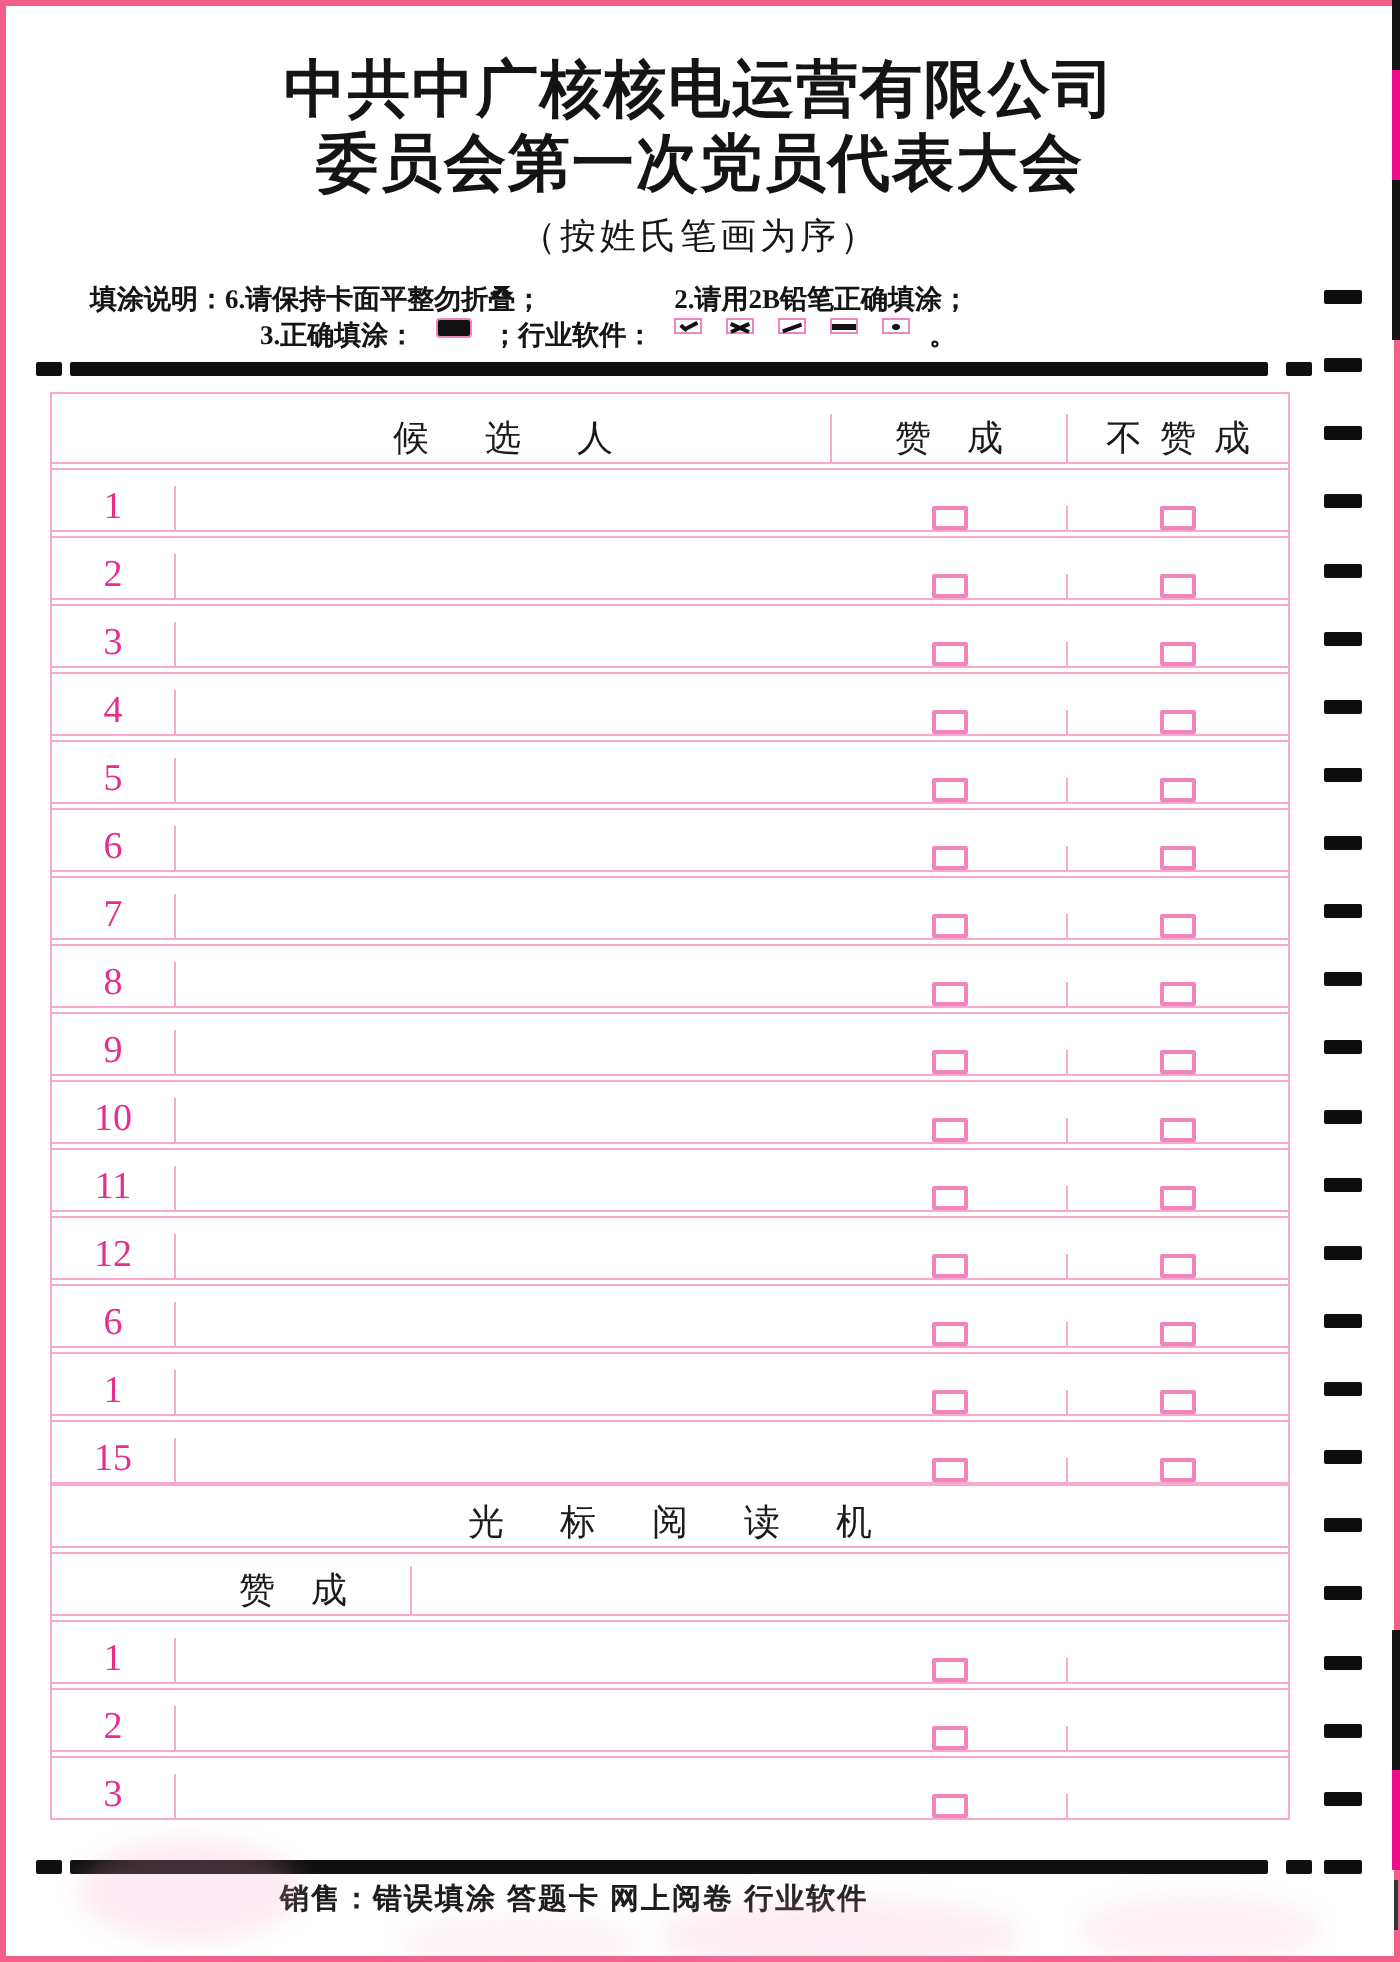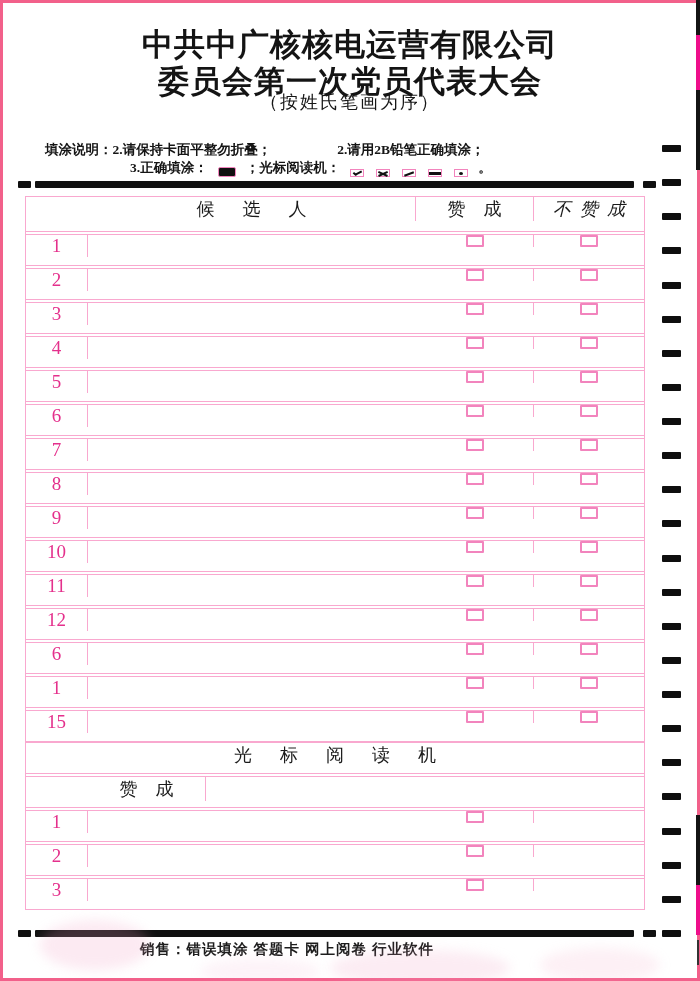--- a/index.html
+++ b/index.html
@@ -14,33 +14,33 @@
   }
   
   .title{
     position:absolute; left:0; width:700px; text-align:center;
     font-family:"Liberation Serif","DejaVu Serif",serif;
     font-weight:bold; color:#141414; letter-spacing:1px;
   }
   .title1{ top:24px; font-size:31px; }
   .title2{ top:61px; font-size:31px; }
   .subtitle{
-    position:absolute; top:90px; left:0; width:700px; text-align:center;
+    position:absolute; top:106px; left:0; width:700px; text-align:center;
     font-family:"Liberation Serif","DejaVu Serif",serif;
     font-size:18px; color:#161616; letter-spacing:2px;
   }
   
   .instr{
     position:absolute; left:45px; color:#151515;
     font-family:"Liberation Serif","DejaVu Serif",serif;
     font-size:13.5px; font-weight:600; white-space:nowrap;
   }
   .instr-line1{ top:141px; }
   .instr-line1 .gap{ display:inline-block; width:66px; }
-  .instr-line2{ top:159px; left:130px; display:flex; align-items:flex-end; }
+  .instr-line2{ top:159px; left:130px; display:flex; align-items:flex-start; }
   .mark-correct{
     display:inline-block; width:16px; height:8px; background:#111;
     border:1px solid var(--bubble-pink,#f284bd); border-radius:2px;
     margin:0 10px; vertical-align:middle;
   }
   .err-marks{ display:inline-flex; align-items:center; gap:12px; margin:0 10px; }
   .emark{
     position:relative; display:inline-block; width:14px; height:8px;
     border:1px solid var(--bubble-pink,#f284bd); background:#fff; box-sizing:border-box;
   }
@@ -54,36 +54,36 @@
   .em-dot i{ left:4px; top:2px; width:4px; height:3px; border-radius:50%; }
   
   .bar-seg{ position:absolute; height:7px; background:#101010; border-radius:1px; }
   
   .tbl{
     position:absolute; left:25px; top:196px; width:620px; box-sizing:border-box;
     border-left:1px solid var(--grid-pink,#f9a8cf);
     border-right:1px solid var(--grid-pink,#f9a8cf);
   }
   .trow{
-    display:flex; align-items:flex-start; margin-bottom:2px; height:30px;
+    display:flex; align-items:flex-end; margin-bottom:2px; height:30px;
     border-top:1px solid var(--grid-pink,#f9a8cf);
     border-bottom:1px solid var(--grid-pink,#f9a8cf);
   }
   .trow.hdr{ height:34px; }
   .trow:last-child{ margin-bottom:0; }
   .cell{
     display:flex; align-items:center; justify-content:center;
     box-sizing:border-box;
   }
   .c-num{ width:62px; border-right:1px solid var(--grid-pink,#f9a8cf);
     font-family:"Liberation Serif","DejaVu Serif",serif;
     font-size:19px; color:var(--number-magenta,#e4308c); }
   .c-name{ flex:1; border-right:1px solid var(--grid-pink,#f9a8cf); }
   .c-appr{ width:118px; border-right:1px solid var(--grid-pink,#f9a8cf); }
-  .c-dis{ width:110px;font-style:italic; }
+  .c-dis{ width:110px; }
   .hdr-text{ font-size:18px; color:#1b1b1b; font-weight:500; white-space:nowrap; }
   .ls-wide{ letter-spacing:28px; text-indent:28px; }
   .ls-mid{ letter-spacing:18px; text-indent:18px; }
   .ls-sm{ letter-spacing:9px; text-indent:9px; }
   .bubble{
     display:inline-block; width:14px; height:8px; background:#fff;
     border:2px solid var(--bubble-pink,#f284bd); border-radius:1px; box-sizing:content-box;
   }
   .section-row{ justify-content:center; }
   
@@ -105,26 +105,26 @@
 
 <div class="page">
 
   <div class="frame"></div>
 
   <div class="title title1">中共中广核核电运营有限公司</div>
   <div class="title title2">委员会第一次党员代表大会</div>
   <div class="subtitle">（按姓氏笔画为序）</div>
 
   <div class="instr instr-line1">
-    <span>填涂说明：</span><span>2.请保持卡面平整勿折叠；</span><span class="gap"></span><span>2.请用2B铅笔正确填涂；</span>
+    <span>填涂说明：</span><span>6.请保持卡面平整勿折叠；</span><span class="gap"></span><span>2.请用2B铅笔正确填涂；</span>
   </div>
   <div class="instr instr-line2">
     <span>3.正确填涂：</span>
     <span class="mark-correct"></span>
-    <span>；光标阅读机：</span>
+    <span>；行业软件：</span>
     <span class="err-marks">
       <span class="emark em-check">
           <i></i>
           <i></i>
         </span>
       <span class="emark em-cross">
           <i></i>
           <i></i>
         </span>
       <span class="emark em-slash">

